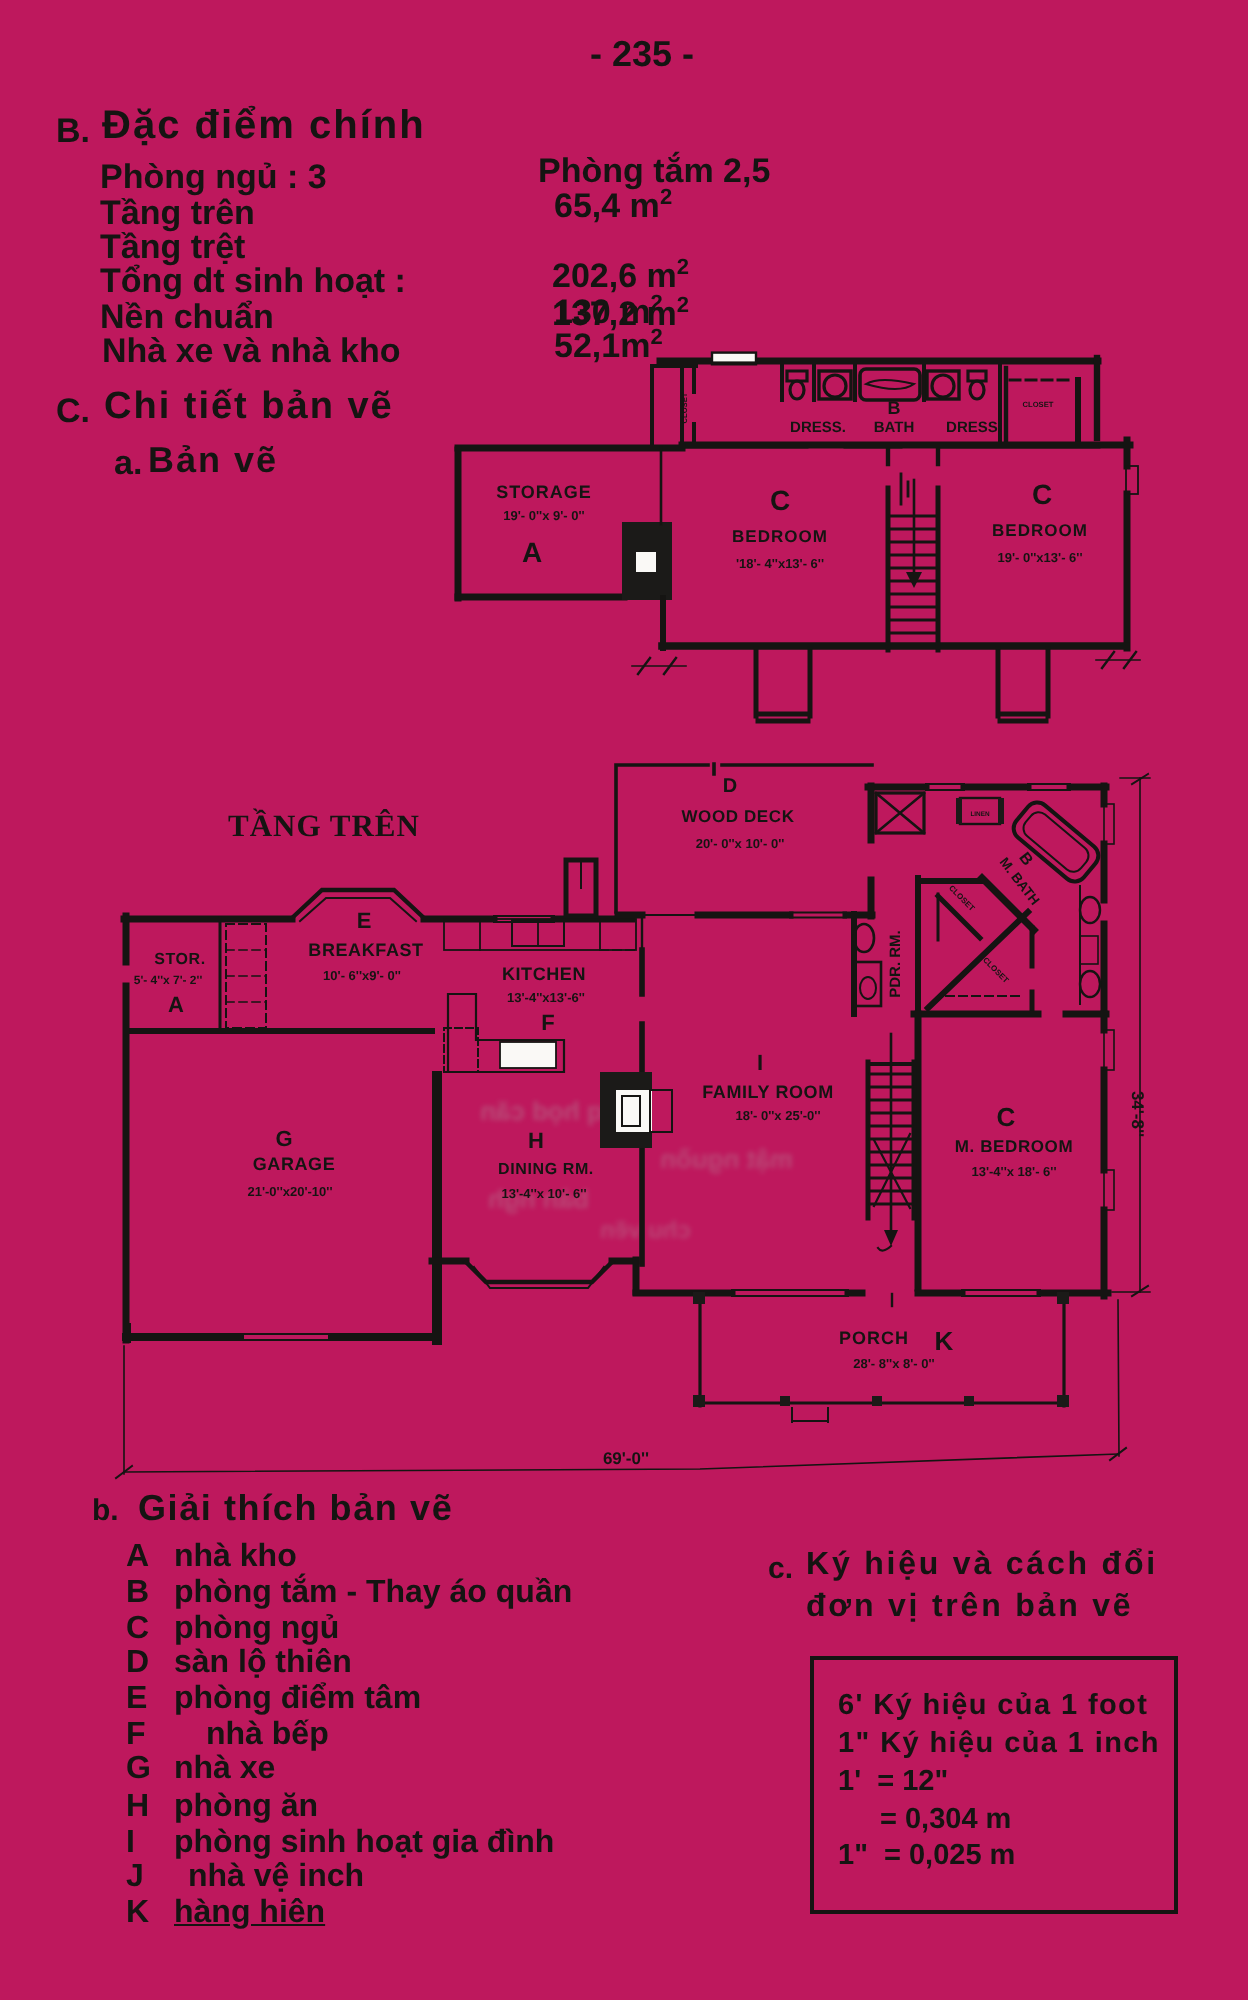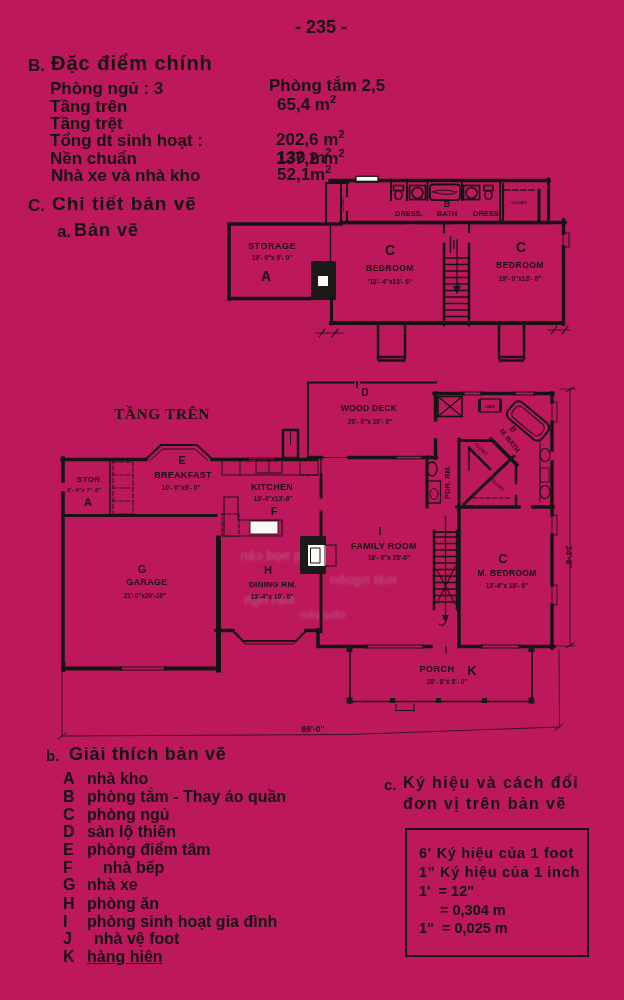--- a/index.html
+++ b/index.html
@@ -56,21 +56,21 @@
     <div class="t" style="left:87px;top:841px;font-size:16px;">phòng điểm tâm</div>
 <div class="t" style="left:63px;top:859px;font-size:16px;">F</div>
     <div class="t" style="left:87px;top:859px;font-size:16px;margin-left:16px;">nhà bếp</div>
 <div class="t" style="left:63px;top:876px;font-size:16px;">G</div>
     <div class="t" style="left:87px;top:876px;font-size:16px;">nhà xe</div>
 <div class="t" style="left:63px;top:895px;font-size:16px;">H</div>
     <div class="t" style="left:87px;top:895px;font-size:16px;">phòng ăn</div>
 <div class="t" style="left:63px;top:913px;font-size:16px;">I</div>
     <div class="t" style="left:87px;top:913px;font-size:16px;">phòng sinh hoạt gia đình</div>
 <div class="t" style="left:63px;top:930px;font-size:16px;">J</div>
-    <div class="t" style="left:94px;top:930px;font-size:16px;">nhà vệ foot</div>
+    <div class="t" style="left:94px;top:930px;font-size:16px;">nhà vệ inch</div>
 <div class="t" style="left:63px;top:948px;font-size:16px;">K</div>
     <div class="t" style="left:87px;top:948px;font-size:16px;text-decoration:underline;">hàng hiên</div>
 
 <div class="t" style="left:384px;top:776px;font-size:15px;">c.</div>
 <div class="t" style="left:403px;top:774px;font-size:16px;letter-spacing:1.4px;">Ký hiệu và cách đổi</div>
 <div class="t" style="left:403px;top:795px;font-size:16px;letter-spacing:1.4px;">đơn vị trên bản vẽ</div>
 <div style="position:absolute;left:405px;top:828px;width:180px;height:125px;border:2px solid #151412;"></div>
 <div class="t" style="left:419px;top:845px;font-size:14.5px;letter-spacing:0.7px;">6' Ký hiệu của 1 foot</div>
 <div class="t" style="left:419px;top:864px;font-size:14.5px;letter-spacing:0.7px;">1" Ký hiệu của 1 inch</div>
 <div class="t" style="left:419px;top:883px;font-size:14.5px;">1'&nbsp;&nbsp;= 12"</div>

